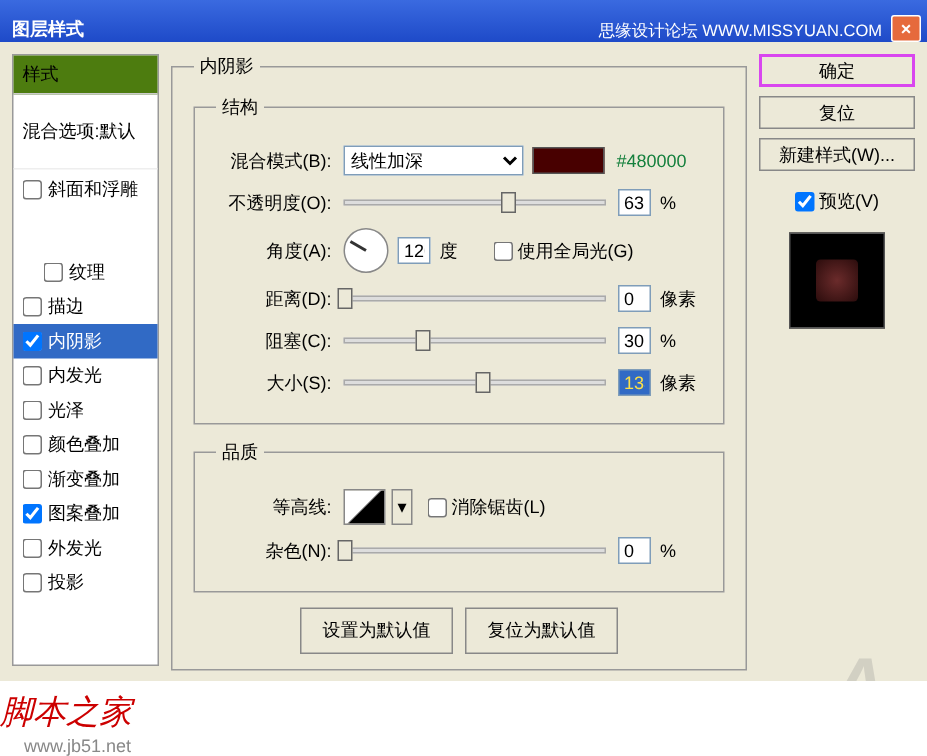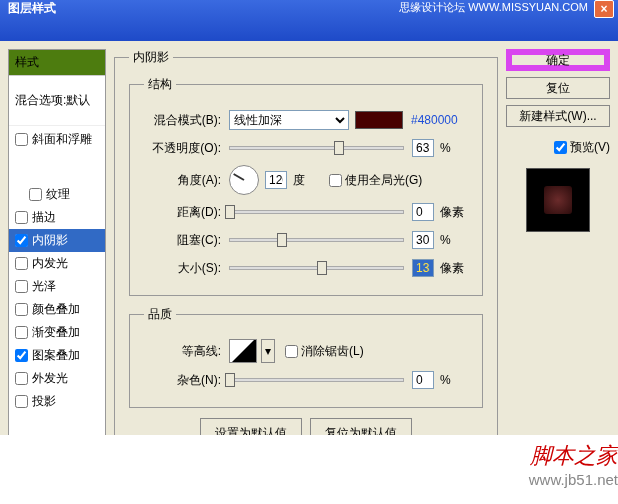--- a/index.html
+++ b/index.html
@@ -1,18 +1,18 @@
 <!DOCTYPE html>
 <html><head>
 <meta charset="utf-8">
 <style>
 * { box-sizing: border-box; margin: 0; padding: 0; font-family: "Microsoft YaHei", SimSun, sans-serif; font-size: 12px; }
 body { background: #fff; }
 .window { width: 618px; height: 504px; background: #ece9d8; position: relative; }
-.titlebar { height: 41px; background: linear-gradient(to bottom, #3a6ae0, #1e4ac8); color: #fff; display: flex; align-items: flex-start; padding: 0 4px 0 8px; }
+.titlebar { height: 28px; background: linear-gradient(to bottom, #3a6ae0, #1e4ac8); color: #fff; display: flex; align-items: flex-end; padding: 0 4px 0 8px; }
 .titlebar .title { font-weight: bold; flex: 1; }
 .titlebar .credit { font-size: 11px; margin-right: 6px; }
 .close-btn { width: 20px; height: 18px; background: #e66a3c; border: 1px solid #fff; display: flex; align-items: center; justify-content: center; color: #fff; font-weight: bold; cursor: pointer; border-radius: 2px; }
 .content { display: flex; padding: 8px; gap: 8px; height: calc(100% - 80px); }
 .left-panel { width: 98px; background: #fff; border: 1px solid #999; }
 .left-header { background: #4d7c0f; padding: 4px 6px; border-bottom: 1px solid #ccc; }
 .left-sub { padding: 16px 6px; border-bottom: 1px solid #eee; }
 .left-list { padding: 2px 0; }
 .left-item { display: flex; align-items: center; padding: 3px 6px; cursor: pointer; }
 .left-item.selected { background: #316ac5; color: #fff; }
@@ -22,37 +22,37 @@
 legend { padding: 0 4px; }
 .row { display: flex; align-items: center; margin: 6px 0; min-height: 22px; }
 .row-label { width: 85px; text-align: right; padding-right: 8px; }
 .slider { flex: 1; height: 4px; background: #ddd; border: 1px solid #aaa; position: relative; margin-right: 8px; }
 .slider .thumb { position: absolute; width: 10px; height: 14px; background: #ece9d8; border: 1px solid #666; top: -6px; transform: translateX(-50%); }
 .num-input { width: 22px; height: 18px; border: 1px solid #7f9db9; padding: 0 3px; background: #fff; }
 .num-input.hl { background: #316ac5; color: #fde047; }
 .unit { margin-left: 6px; width: 28px; }
 select { height: 20px; width: 120px; border: 1px solid #7f9db9; background: #fff; }
 .color-swatch { width: 48px; height: 18px; background: #480000; border: 1px solid #555; margin-left: 6px; }
-.hex { margin-left: 8px; color: #1d4ed8; }
+.hex { margin-left: 8px; color: #15803d; }
 .dial { width: 30px; height: 30px; border: 1px solid #888; border-radius: 50%; background: #fff; margin-right: 6px; position: relative; }
 .dial::after { content: ''; position: absolute; width: 2px; height: 12px; background: #333; left: 50%; top: 2px; transform-origin: bottom; transform: translateX(-50%) rotate(-60deg); }
 .contour-swatch { width: 28px; height: 24px; border: 1px solid #888; background: linear-gradient(135deg, #fff 48%, #000 52%); margin-right: 4px; }
 .dropdown-arrow { width: 14px; height: 24px; border: 1px solid #888; background: #ece9d8; display: flex; align-items: center; justify-content: center; margin-right: 10px; }
 .cb-label { display: flex; align-items: center; gap: 3px; }
 .btn-row { display: flex; gap: 8px; justify-content: center; margin-top: 6px; }
 .btn { padding: 6px 14px; background: #ece9d8; border: 1px solid #888; cursor: pointer; }
 .right-panel { width: 104px; display: flex; flex-direction: column; gap: 6px; }
 .main-btn { height: 22px; background: #ece9d8; border: 1px solid #888; cursor: pointer; display: flex; align-items: center; justify-content: center; }
-.main-btn.primary { border: 6px solid #d946ef; }
-.preview-cb { display: flex; align-items: center; justify-content: flex-end; gap: 3px; margin-top: 6px; }
+.main-btn.primary { border: 2px solid #d946ef; }
+.preview-cb { display: flex; align-items: center; justify-content: center; gap: 3px; margin-top: 6px; }
 .preview-box { width: 64px; height: 64px; background: #000; margin: 6px auto; border: 1px solid #555; display: flex; align-items: center; justify-content: center; }
 .preview-inner { width: 28px; height: 28px; background: radial-gradient(#6b2b2b, #2b0c0c); border-radius: 3px; }
-.footer { position: absolute; bottom: 0; left: 0; right: 0; text-align: right; background: #fff; padding: 6px 0 16px; }
+.footer { position: absolute; bottom: 0; left: 0; right: 0; text-align: left; background: #fff; padding: 6px 0 0; }
 .brand { color: #c00; font-size: 22px; font-style: italic; font-family: KaiTi, serif; }
-.brand-sub { color: #888; font-size: 15px; }
+.brand-sub { color: #888; font-size: 12px; margin-left: 16px; }
 .watermark-left { position: absolute; bottom: 6px; left: 6px; color: #666; font-size: 10px; }
 .watermark-a { position: absolute; bottom: 20px; right: 28px; color: #888; font-size: 48px; font-weight: bold; opacity: 0.25; font-style: italic; }
 </style>
 </head>
 <body>
 
 <div class="window">
   <div class="titlebar">
     <span class="title">图层样式</span>
     <span class="credit">思缘设计论坛 WWW.MISSYUAN.COM</span>

